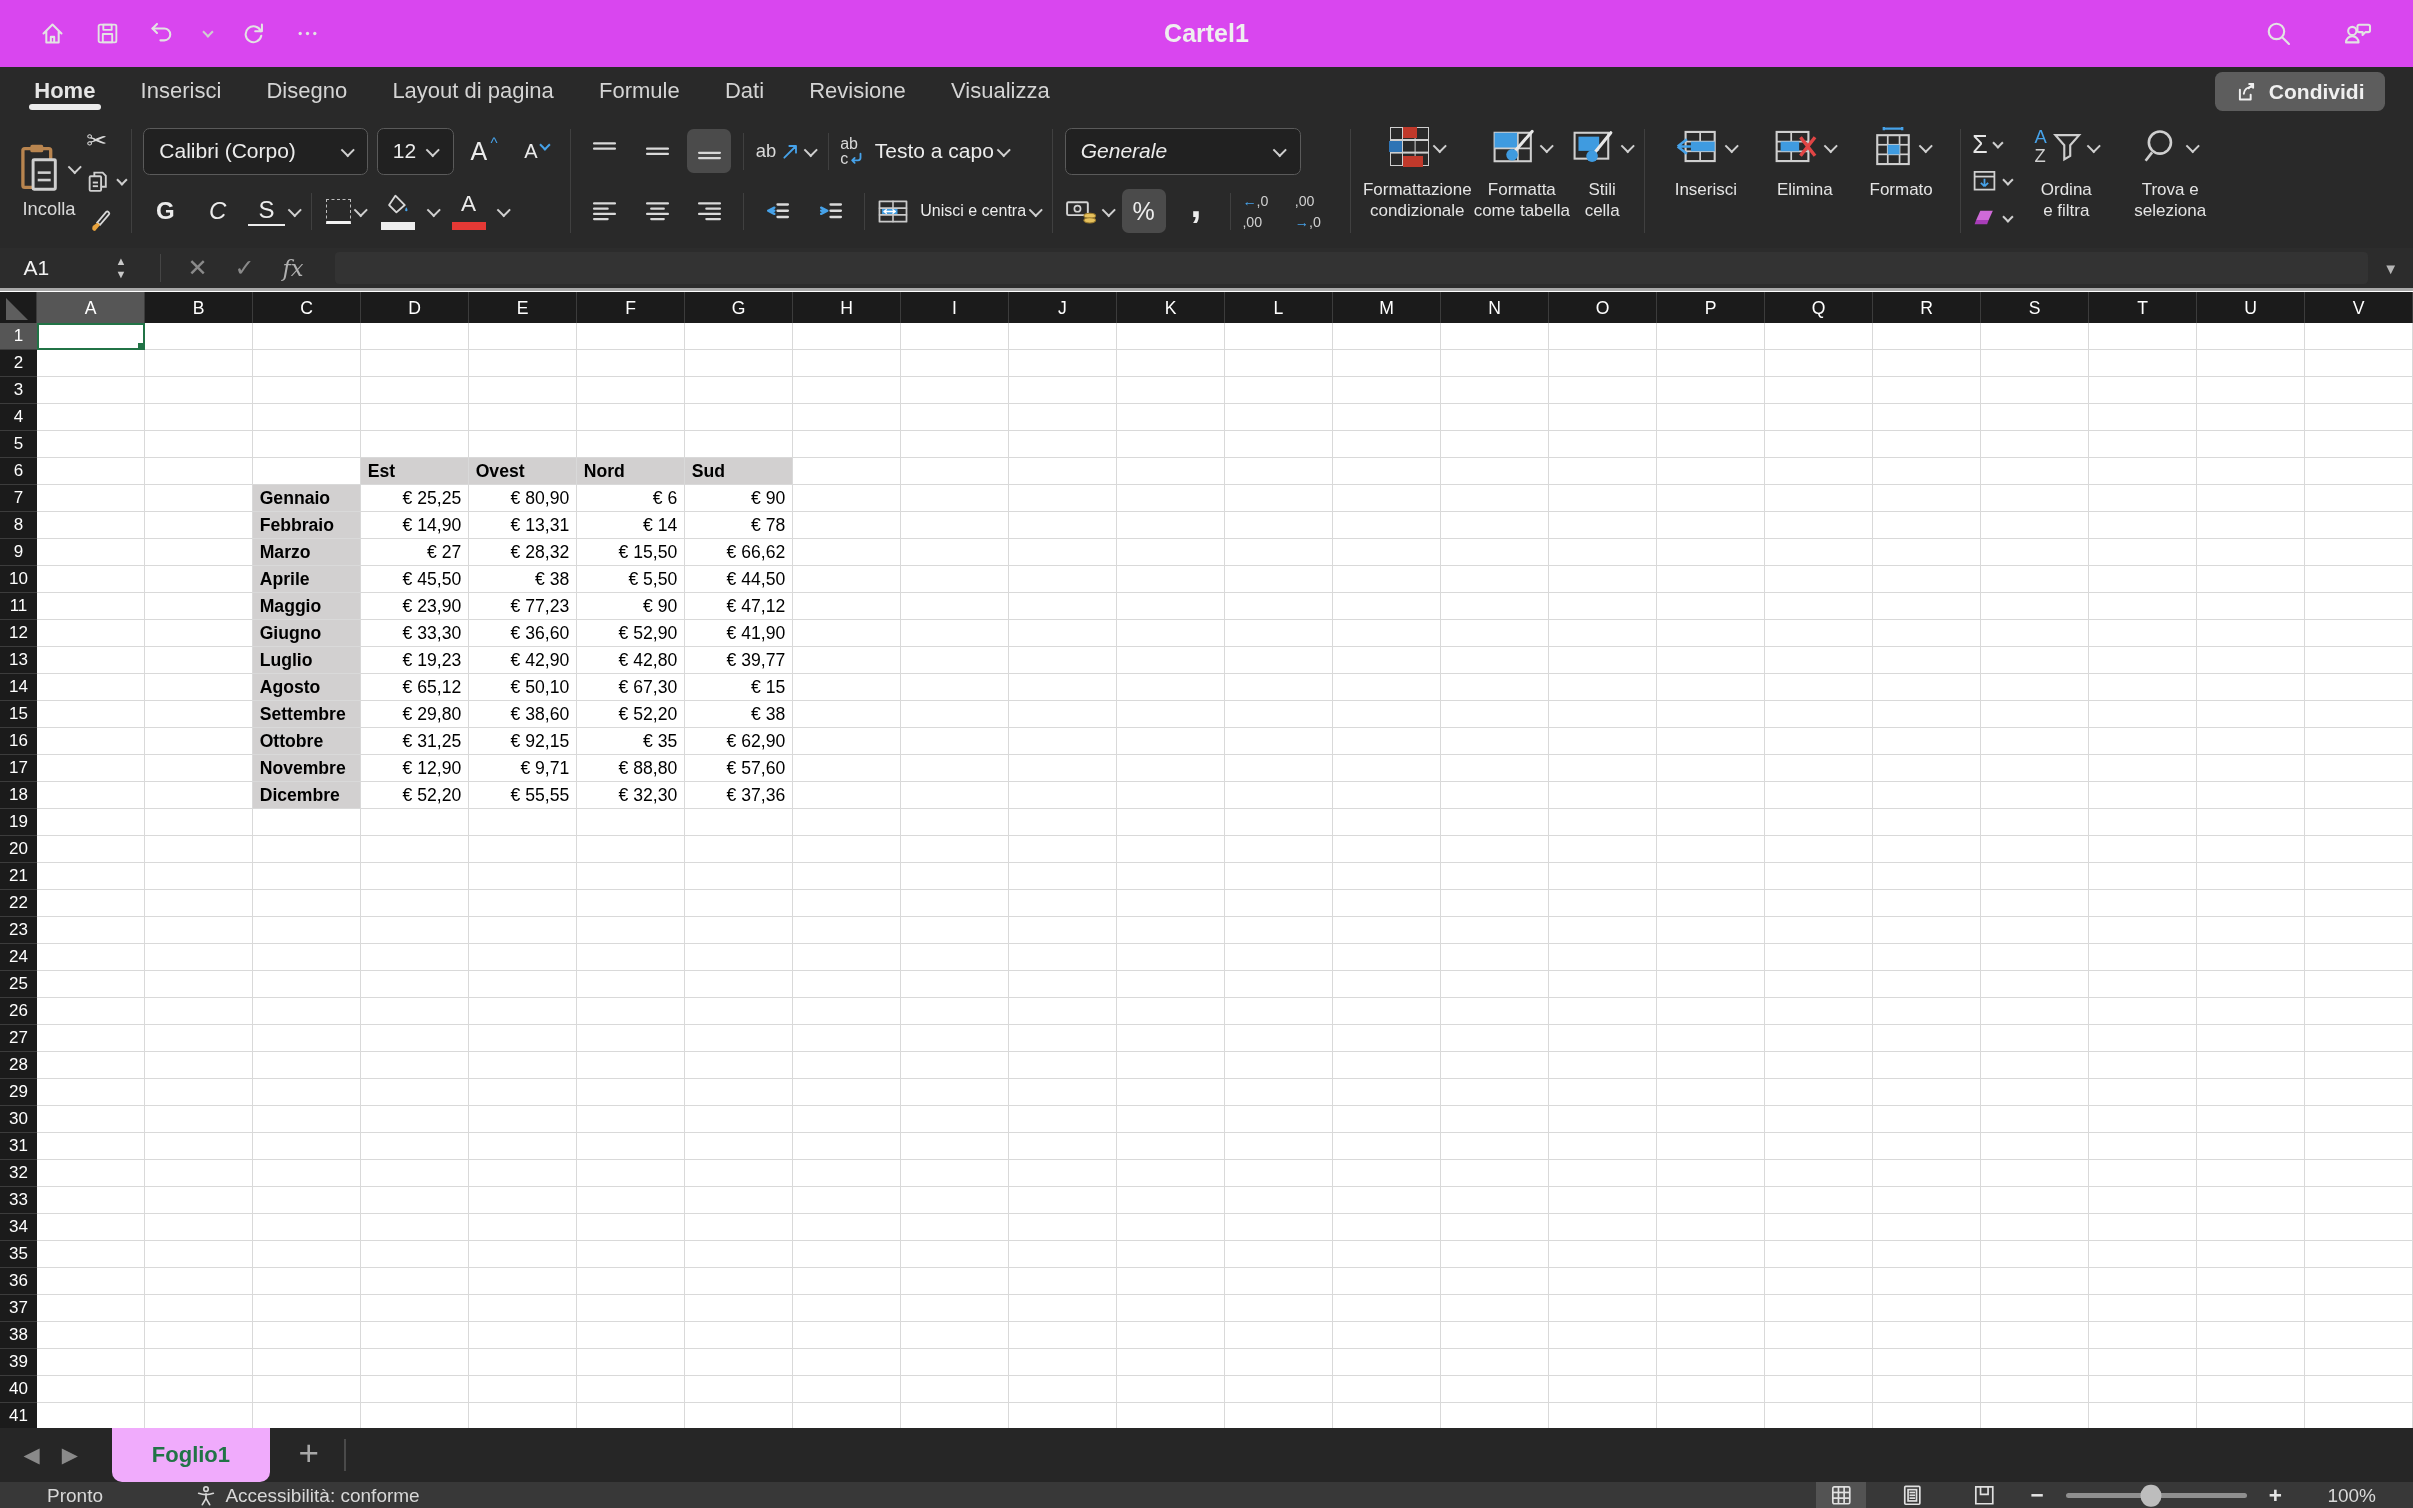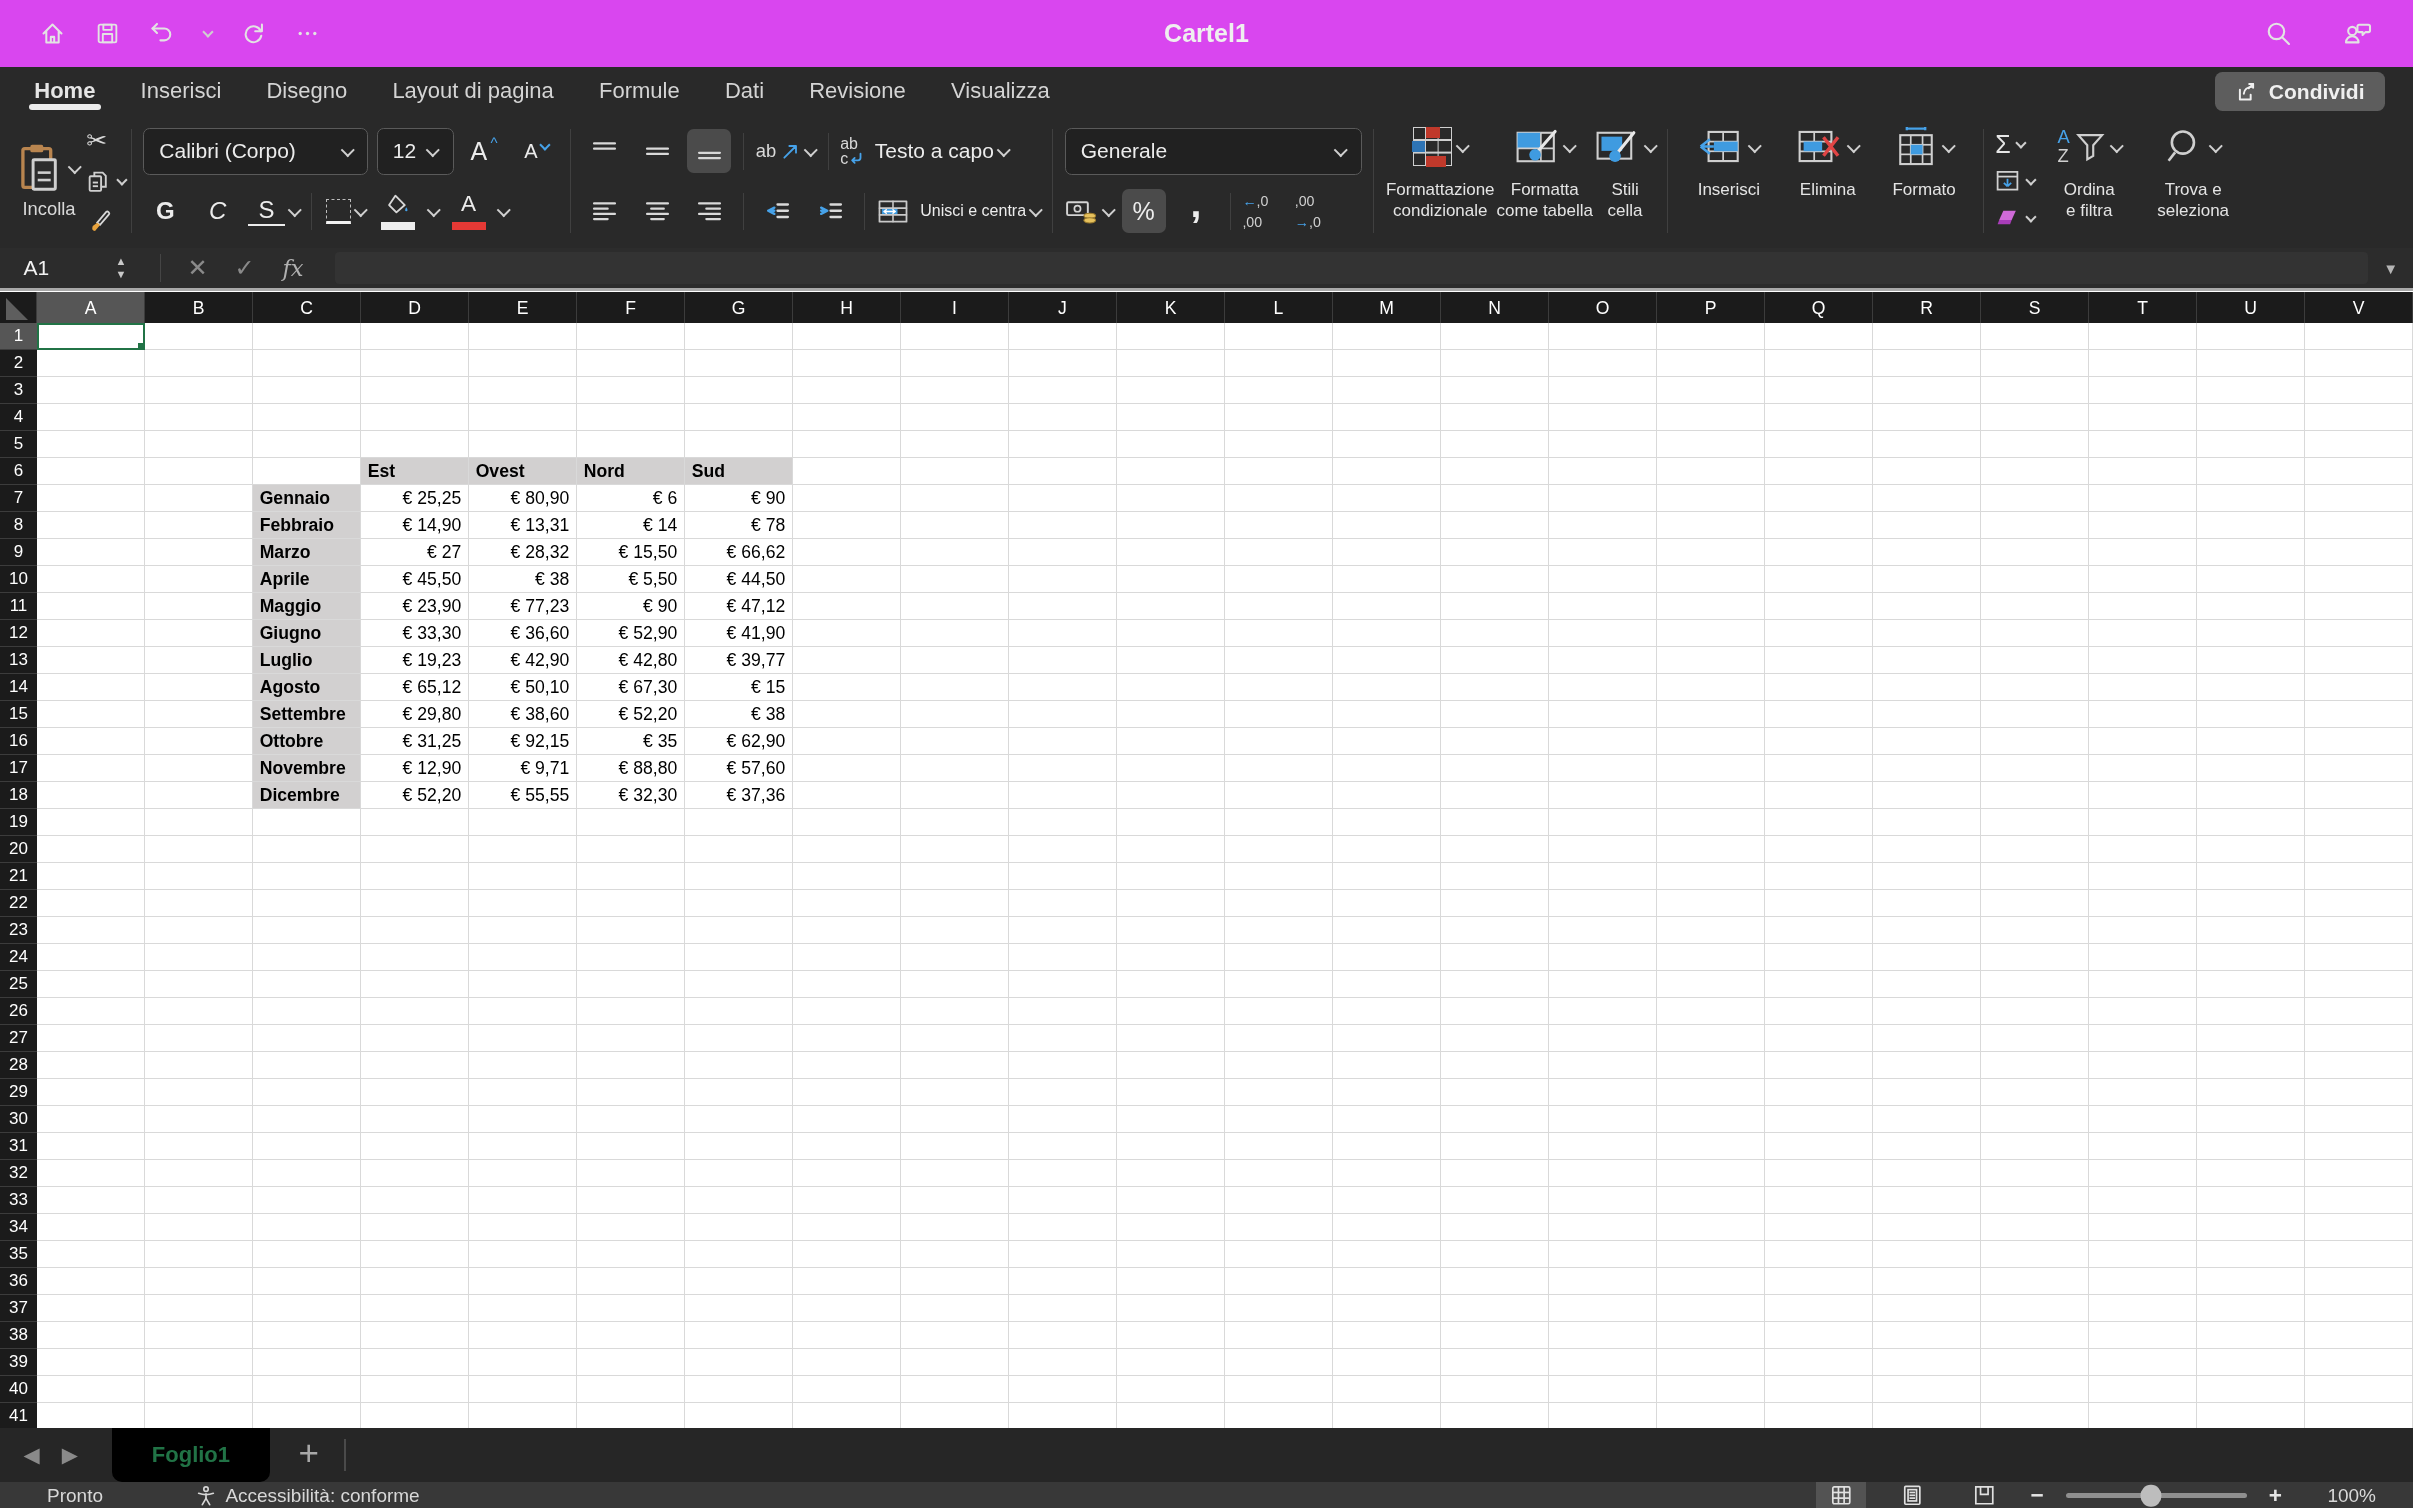--- a/index.html
+++ b/index.html
@@ -80,21 +80,21 @@
   .rowh.selhdr{background:#565656;}
   .cell{width:108px;flex:none;background:#fff;border-right:0.8px solid #d9d9d9;border-bottom:0.8px solid #d9d9d9;box-sizing:border-box;font-size:17.6px;color:#000;display:flex;align-items:center;padding:0 6.7px;white-space:nowrap;overflow:hidden;}
   .cell.thead,.cell.tmonth{background:#d2d0d0;font-weight:700;}
   .cell.tval{justify-content:flex-end;}
   .cell.selcell{position:relative;border:2.5px solid #217346;z-index:3;}
   .fillhandle{position:absolute;right:-5.9px;bottom:-5.9px;width:10px;height:10px;background:#217346;border:1.7px solid #fff;z-index:4;}
   
   .tabbar{position:absolute;top:1428px;left:0;right:0;height:54px;background:#262626;display:flex;align-items:center;}
   .navarr{color:#8a8a8a;font-size:21px;margin-left:23.5px;}
   .navarr+.navarr{margin-left:22px;}
-  .sheettab{margin-left:34px;height:100%;background:#000000;border-radius:0 0 10px 10px;display:flex;align-items:center;padding:0 40px;color:#217346;font-weight:700;font-size:22px;}
+  .sheettab{margin-left:34px;height:100%;background:#f0abfc;border-radius:0 0 10px 10px;display:flex;align-items:center;padding:0 40px;color:#217346;font-weight:700;font-size:22px;}
   .addsheet{margin-left:28.5px;color:#a8a8a8;font-size:35px;font-weight:400;margin-top:-5px;}
   .tabdiv{width:1.7px;height:32px;background:#4a4a4a;margin-left:25px;}
   
   .statusbar{position:absolute;top:1482px;left:0;right:0;height:27px;background:#383838;display:flex;align-items:center;color:#d8d8d8;font-size:19px;}
   .sb-ready{margin-left:47px;}
   .sb-acc{display:flex;align-items:center;gap:8.4px;margin-left:92px;}
   .sb-acc svg{stroke:#d8d8d8;fill:none;stroke-width:1.8;stroke-linecap:round;stroke-linejoin:round;}
   .sb-right{margin-left:auto;display:flex;align-items:center;margin-right:37px;gap:22px;}
   .viewbtn{height:27px;display:flex;align-items:center;justify-content:center;padding:0 13.4px;}
   .viewbtn.active{background:#535353;}
@@ -376,21 +376,21 @@
           <span style="color:#ececec;font-size:16px;margin-left:6.7px;">Unisci e centra</span>
           <span class="chev"></span>
         </div>
       </div>
     </div>
 
     <div class="rdiv"></div>
 
     <div class="rgroup">
       <div class="rrow">
-        <div class="combo" style="width:297px;">
+        <div class="combo" style="width:236px;font-style:italic;">
           <span>Generale</span>
             <span class="chev"></span>
         </div>
       </div>
       <div class="rrow">
         <div class="iconbtn" style="min-width:0;">
           <svg width="34" height="28.5" viewBox="0 0 26 22">
             <rect x="1.5" y="4" width="16" height="10" rx="1" stroke="#d4d4d4" fill="none" stroke-width="1.5"></rect>
             <circle cx="9.5" cy="9" r="2.4" stroke="#d4d4d4" fill="none" stroke-width="1.3"></circle>
             <ellipse cx="19" cy="14.5" rx="4.5" ry="2" fill="#e6c15c" stroke="#9c7c2e" stroke-width="0.8"></ellipse>

